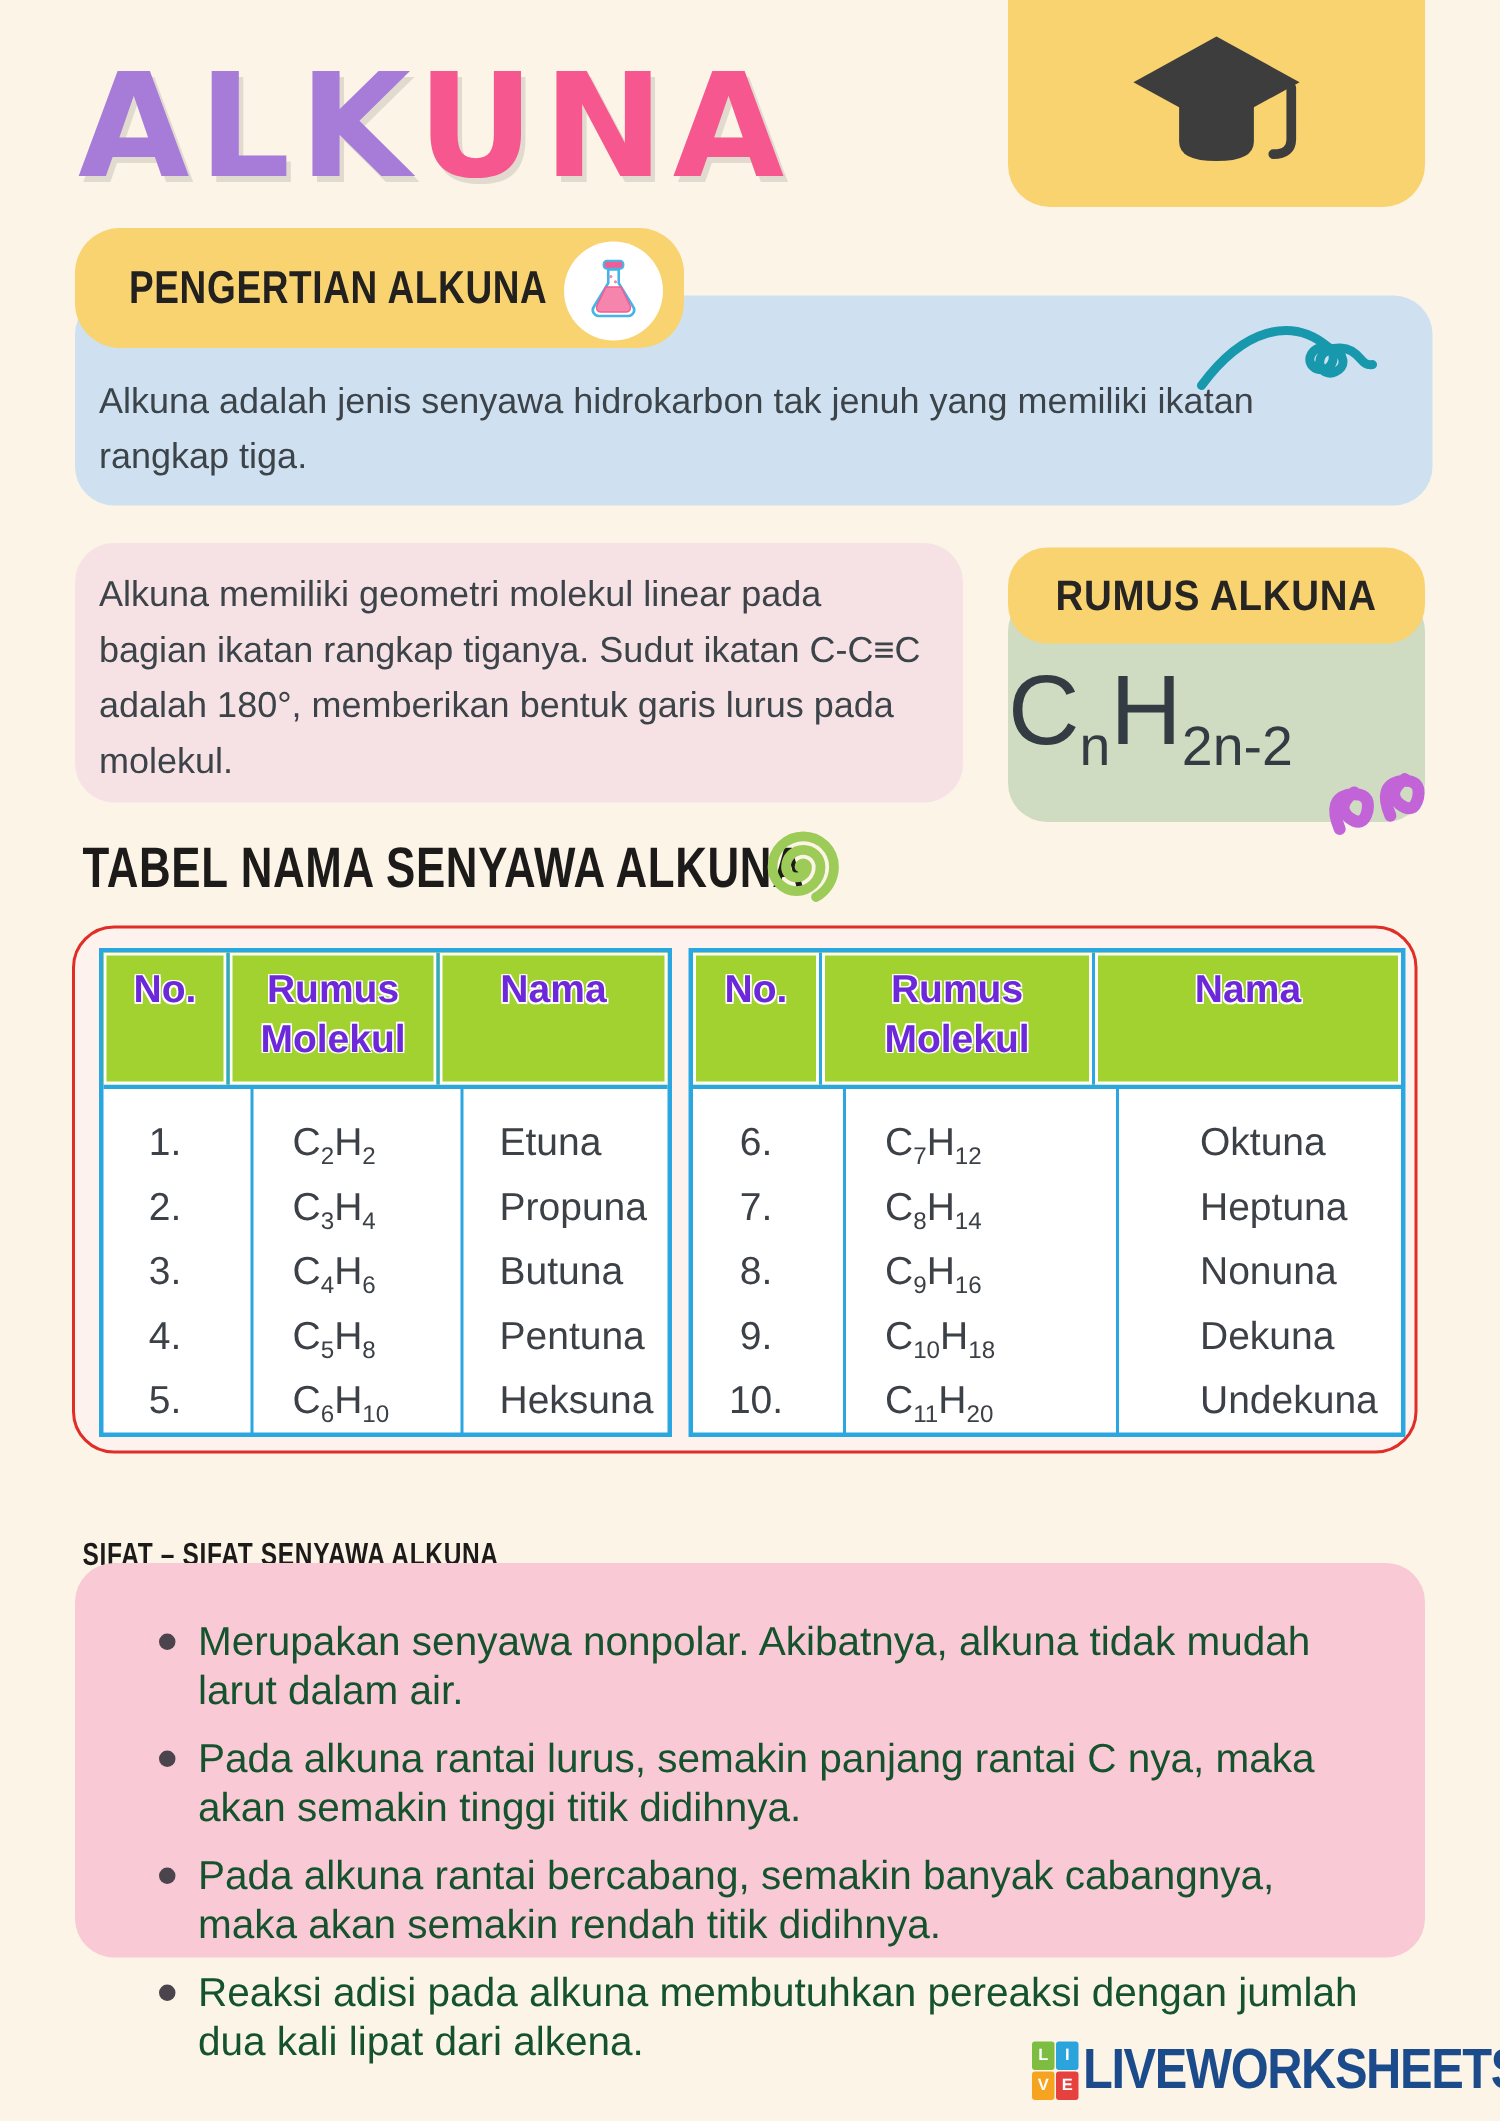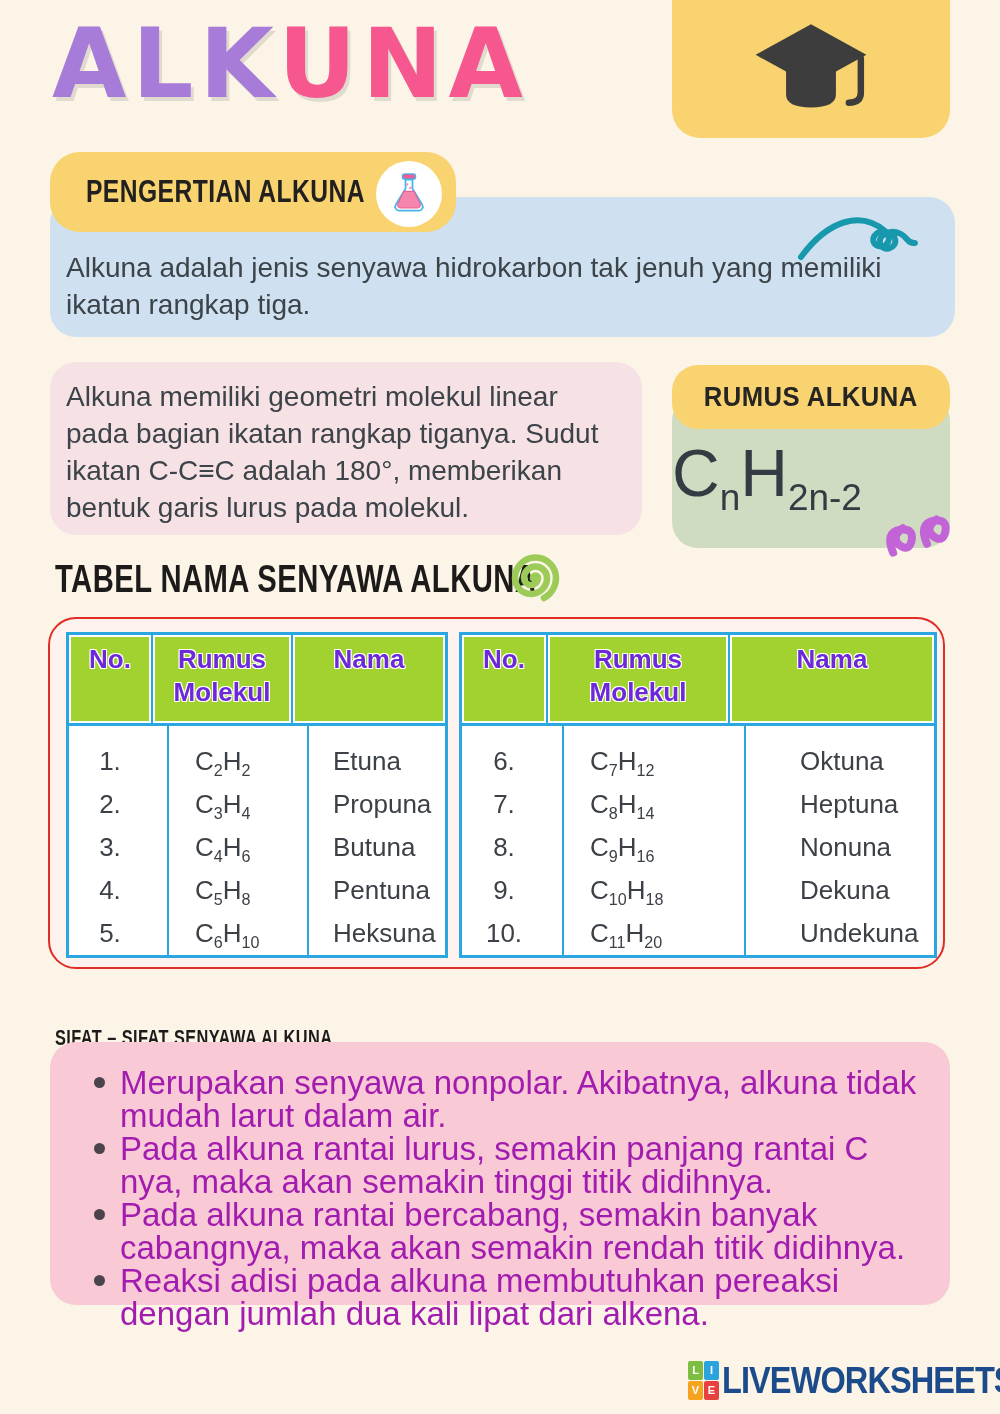--- a/index.html
+++ b/index.html
@@ -3,21 +3,21 @@
 <meta charset="utf-8">
 <style>
   html,body{margin:0;padding:0;background:#e9e4da;}
   #page{
     position:relative;width:1000px;height:1414px;margin:0 auto;
     background:#fbf4e7;overflow:hidden;
     font-family:"Liberation Sans",sans-serif;
   }
   
   .title{
-    position:absolute;left:52px;top:8px;
+    position:absolute;left:52px;top:28px;
     font-family:"DejaVu Sans",sans-serif;
     font-weight:bold;font-size:96px;letter-spacing:6px;
     text-shadow:3px 4px 0 rgba(0,0,0,0.10);
   }
   .title .t1{color:#a77cd9;}
   .title .t2{color:#f6578e;}
   
   .grad-card{
     position:absolute;left:672px;top:0;width:278px;height:138px;
     background:#f8d36f;border-radius:0 0 28px 28px;
@@ -36,21 +36,21 @@
   }
   .flask-circle{
     position:absolute;right:14px;top:9px;width:66px;height:66px;border-radius:50%;
     background:#fff;display:flex;align-items:center;justify-content:center;
   }
   
   .box{position:absolute;border-radius:26px;box-sizing:border-box;}
   .blue-box{left:50px;top:197px;width:905px;height:140px;background:#cfe1f1;z-index:1;}
   .blue-box .box-text{position:absolute;left:16px;top:52px;width:840px;}
   .box-text{
-    font-size:28px;line-height:37px;color:#3c4349;
+    font-size:24px;line-height:37px;color:#3c4349;
   }
   .blue-squiggle{position:absolute;left:745px;top:8px;}
   .pink-box{left:50px;top:362px;width:592px;height:173px;background:#f6e2e4;}
   .pink-box .box-text{position:absolute;left:16px;top:16px;width:560px;}
   
   .rumus-badge{
     position:absolute;left:672px;top:365px;width:278px;height:64px;z-index:3;
     background:#f8d36f;border-radius:26px;display:flex;align-items:center;justify-content:center;
   }
   .rumus-label{font-weight:bold;font-size:27px;color:#262523;letter-spacing:0.5px;white-space:nowrap;
@@ -101,22 +101,22 @@
   .col-formula{padding-left:26px;}
   .col-name{padding-left:24px;}
   .wtable-right .col-name{padding-left:54px;}
   .tline sub{font-size:62%;}
   
   .props-box{left:50px;top:1042px;width:900px;height:263px;background:#f9c9d5;}
   .props-list{
     margin:0;padding:24px 30px 0 36px;list-style:none;
   }
   .props-list li{
-    position:relative;padding-left:34px;margin:0;
-    font-size:33px;line-height:33px;color:#a21caf;
+    position:relative;padding-left:34px;margin:12px;
+    font-size:27px;line-height:33px;color:#14532d;
   }
   .props-list li::before{
     content:"";position:absolute;left:8px;top:11px;width:11px;height:11px;
     border-radius:50%;background:#4b444d;
   }
   
   .footer-brand{
     position:absolute;left:688px;top:1358px;height:44px;
     display:flex;align-items:center;
   }

